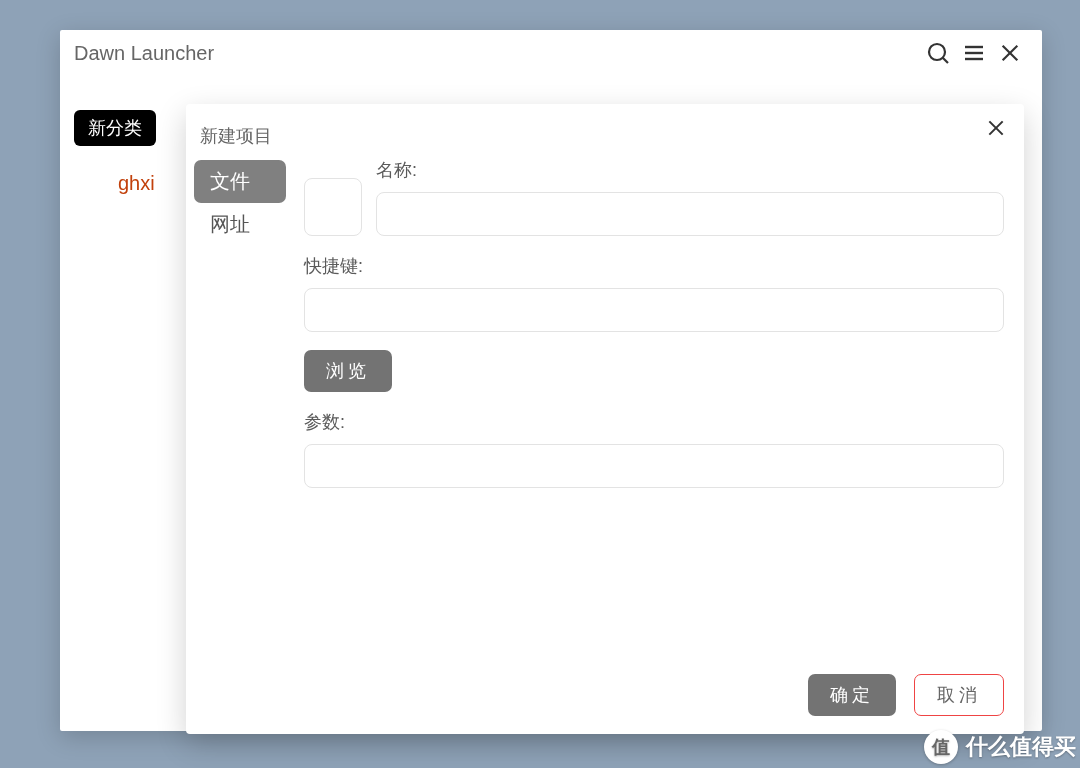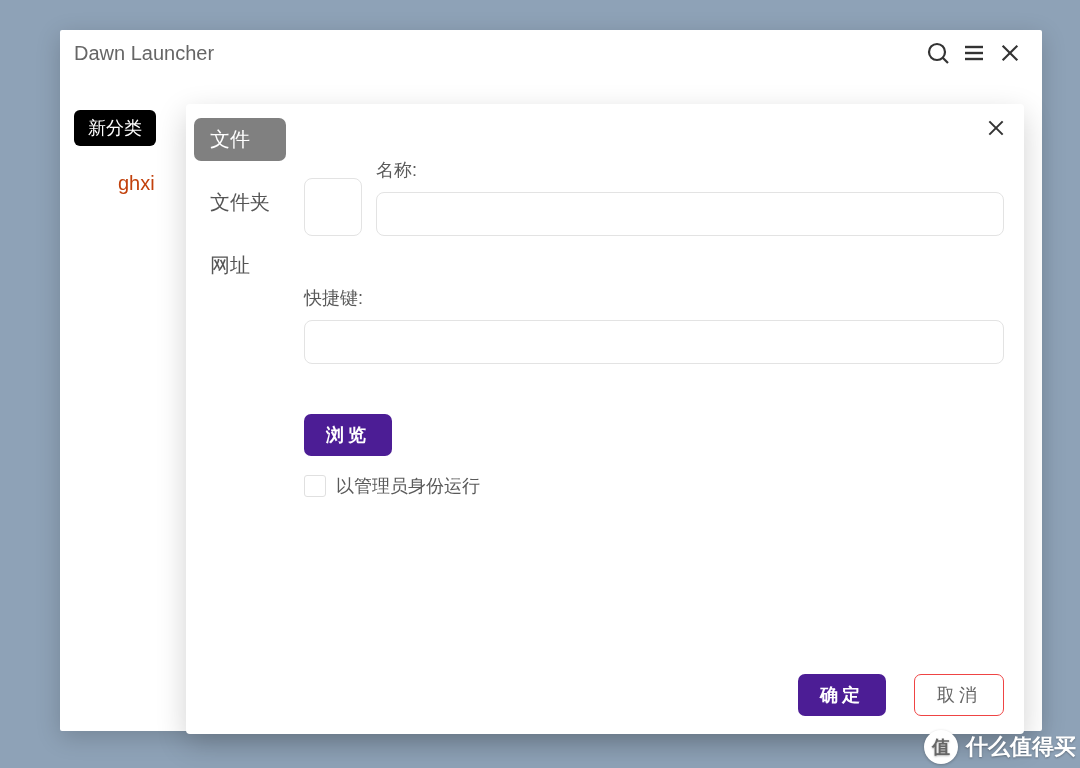--- a/index.html
+++ b/index.html
@@ -60,21 +60,21 @@
     display: flex;
   }
   .m-side {
     width: 118px;
     padding-top: 14px;
   }
   .m-title {
     font-size: 18px; color: #666;
     padding: 6px 14px 12px 14px;
   }
-  .m-tabs { display: flex; flex-direction: column; gap: 20px; padding-left: 8px; }
+  .m-tabs { display: flex; flex-direction: column; gap: 0; padding-left: 8px; }
   .m-tab {
     font-size: 20px;
     color: #555;
     padding: 8px 16px;
     width: 92px;
     border-radius: 7px;
     cursor: pointer;
   }
   .m-tab.active { background: #808080; color: #fff; }
   .m-body {
@@ -101,38 +101,38 @@
   .field { flex:1; }
   .label { font-size: 18px; color: #5a5a5a; margin-bottom: 10px; }
   .input {
     width: 100%; height: 44px;
     border: 1px solid #e3e3e3;
     border-radius: 8px;
     background:#fff;
     font-size: 16px;
     padding: 0 10px;
   }
-  .group { margin-bottom: 18px; margin-top: 32px; }
+  .group { margin-bottom: 18px; }
   .btn {
     display:inline-flex; align-items:center; justify-content:center;
     height: 42px; padding: 0 22px;
     border-radius: 7px;
     font-size: 18px;
     cursor:pointer; user-select:none;
     letter-spacing: 4px;
   }
-  .btn.primary { background:#4c1d95; color:#fff;font-weight:bold; }
+  .btn.primary { background:#737373; color:#fff; }
   .btn.secondary { background:#fff; color:#666; border:1px solid #ef4444; }
   .check-row { display:flex; align-items:center; gap:10px; font-size:18px; color:#5a5a5a; }
   .checkbox {
     width:22px; height:22px; border:1px solid #e0e0e0; border-radius:3px; background:#fff;
   }
   .footer {
     margin-top:auto;
-    display:flex; justify-content:flex-end; gap:28px;
+    display:flex; justify-content:flex-end; gap:18px;
     padding-top: 24px;
   }
 
   
   .watermark {
     position:absolute; right:4px; bottom:4px;
     display:flex; align-items:center; gap:8px;
     color:#fff; font-size:22px; font-weight:600;
     text-shadow: 0 1px 2px rgba(0,0,0,0.3);
   }
@@ -172,23 +172,23 @@
     </span>
   </div>
 
   <div class="sidebar">
     <div class="chip">新分类</div>
     <div class="item">ghxi</div>
   </div>
 
   <div class="modal">
     <div class="m-side">
+      <div class="m-title">新建项目</div>
       <div class="m-tabs">
         <div class="m-tab active">文件</div>
-        <div class="m-tab">文件夹</div>
         <div class="m-tab">网址</div>
       </div>
     </div>
 
     <div class="m-body">
       <div class="m-close">
         <svg width="20" height="20" viewBox="0 0 24 24" stroke="#333" stroke-width="2.4">
           <line x1="4" y1="4" x2="20" y2="20"></line>
             <line x1="20" y1="4" x2="4" y2="20"></line>
         </svg>
@@ -205,25 +205,25 @@
       <div class="group">
         <div class="label">快捷键:</div>
         <input class="input" style="">
       </div>
 
 
       <div class="group">
         <div class="btn primary">浏览</div>
       </div>
 
-
-      <div class="check-row">
-        <span class="checkbox"></span>
-        <span>以管理员身份运行</span>
-      </div>
+      <div class="group">
+        <div class="label">参数:</div>
+        <input class="input" style="">
+      </div>
+
 
       <div class="footer">
         <div class="btn primary">确定</div>
         <div class="btn secondary">取消</div>
       </div>
     </div>
   </div>
 </div>
 
 <div class="watermark">

